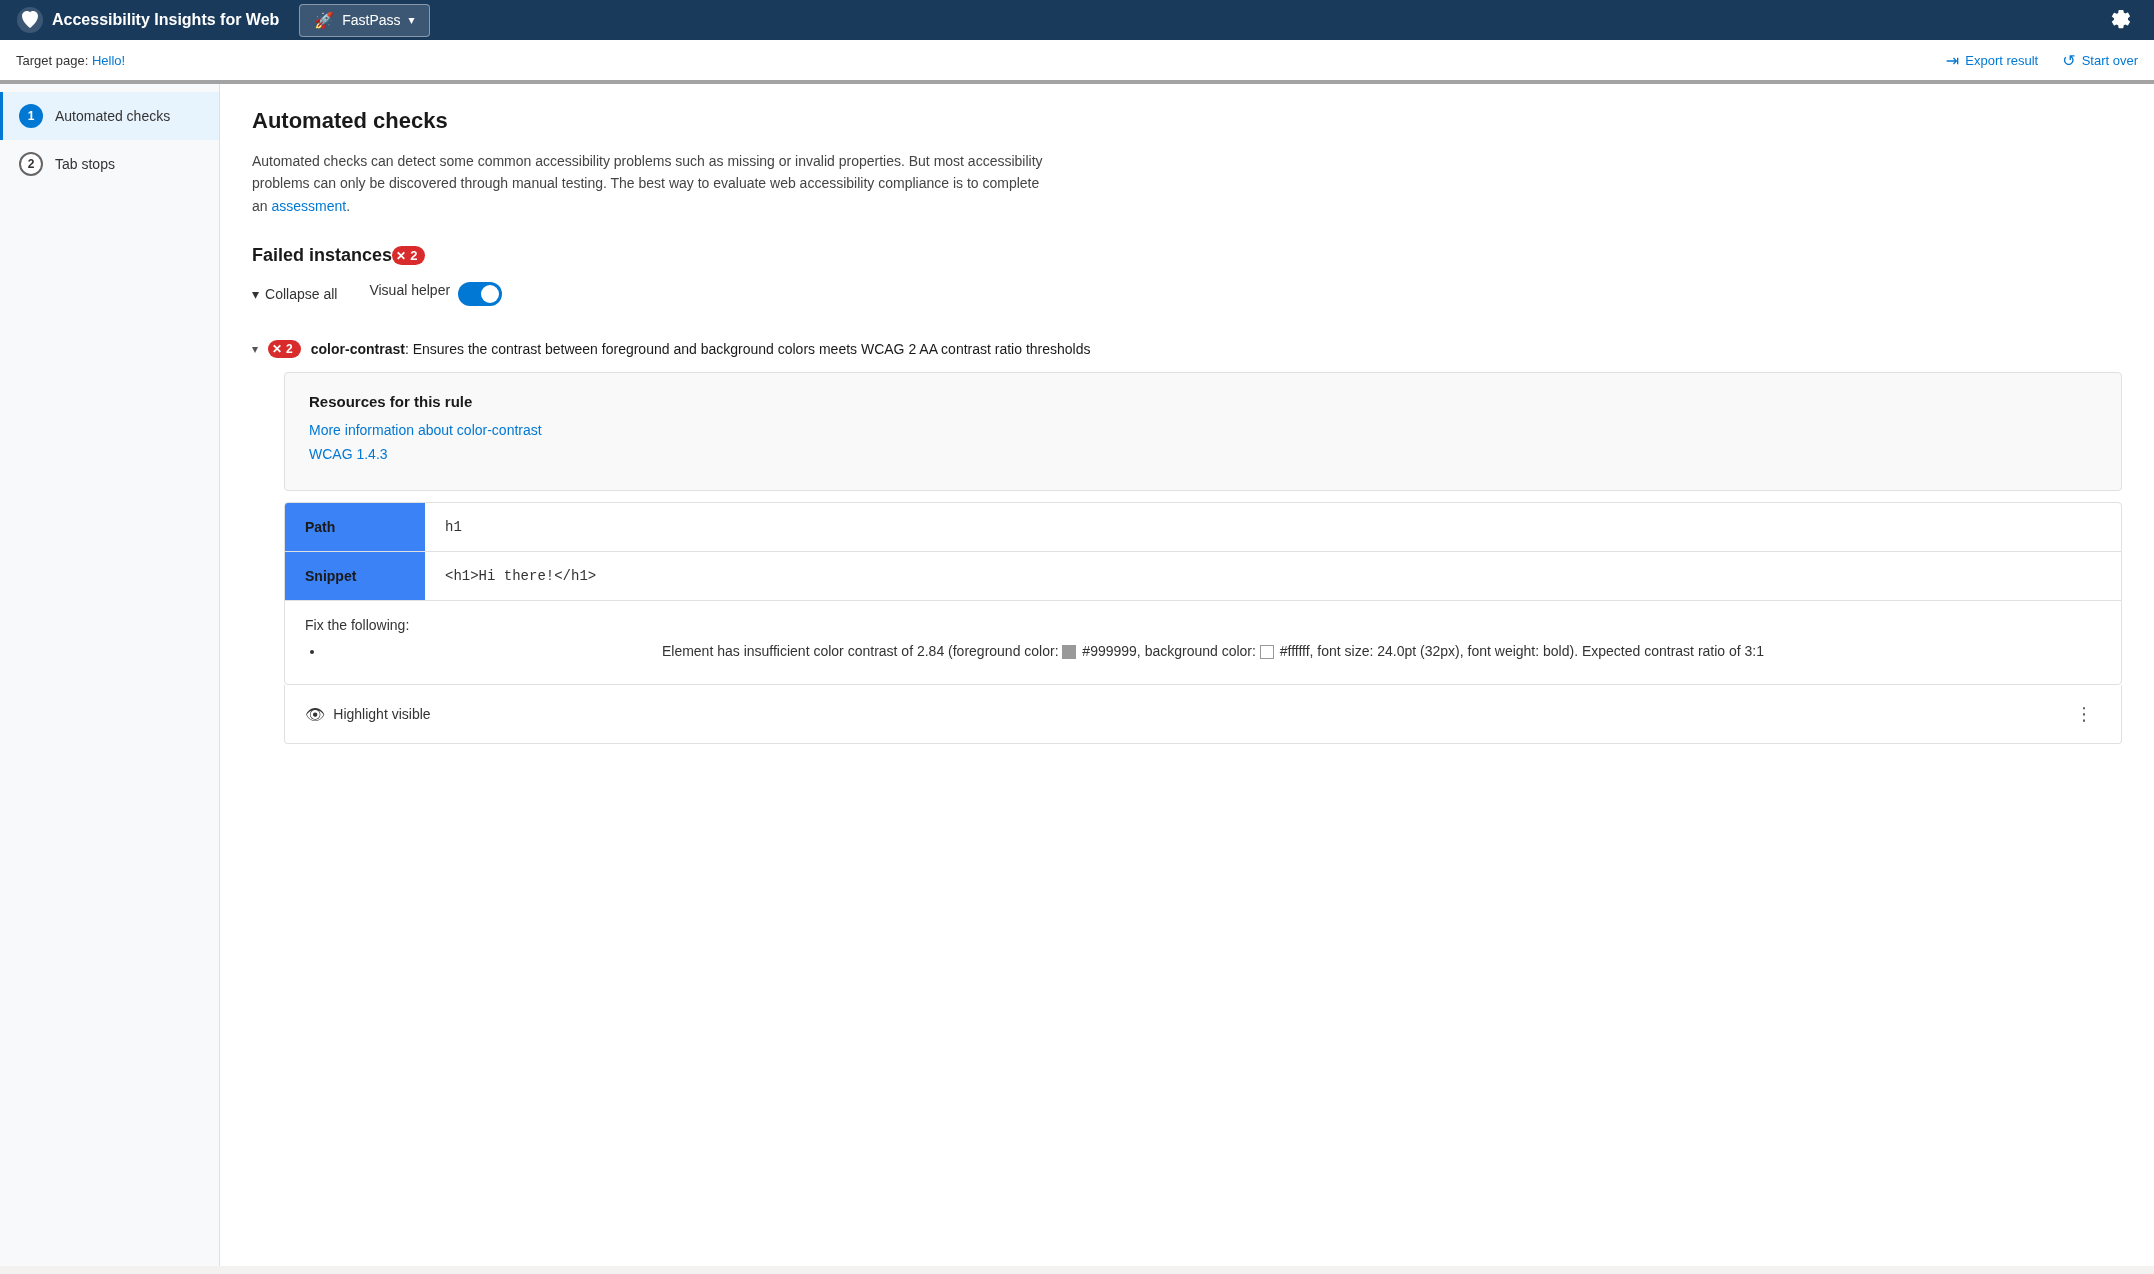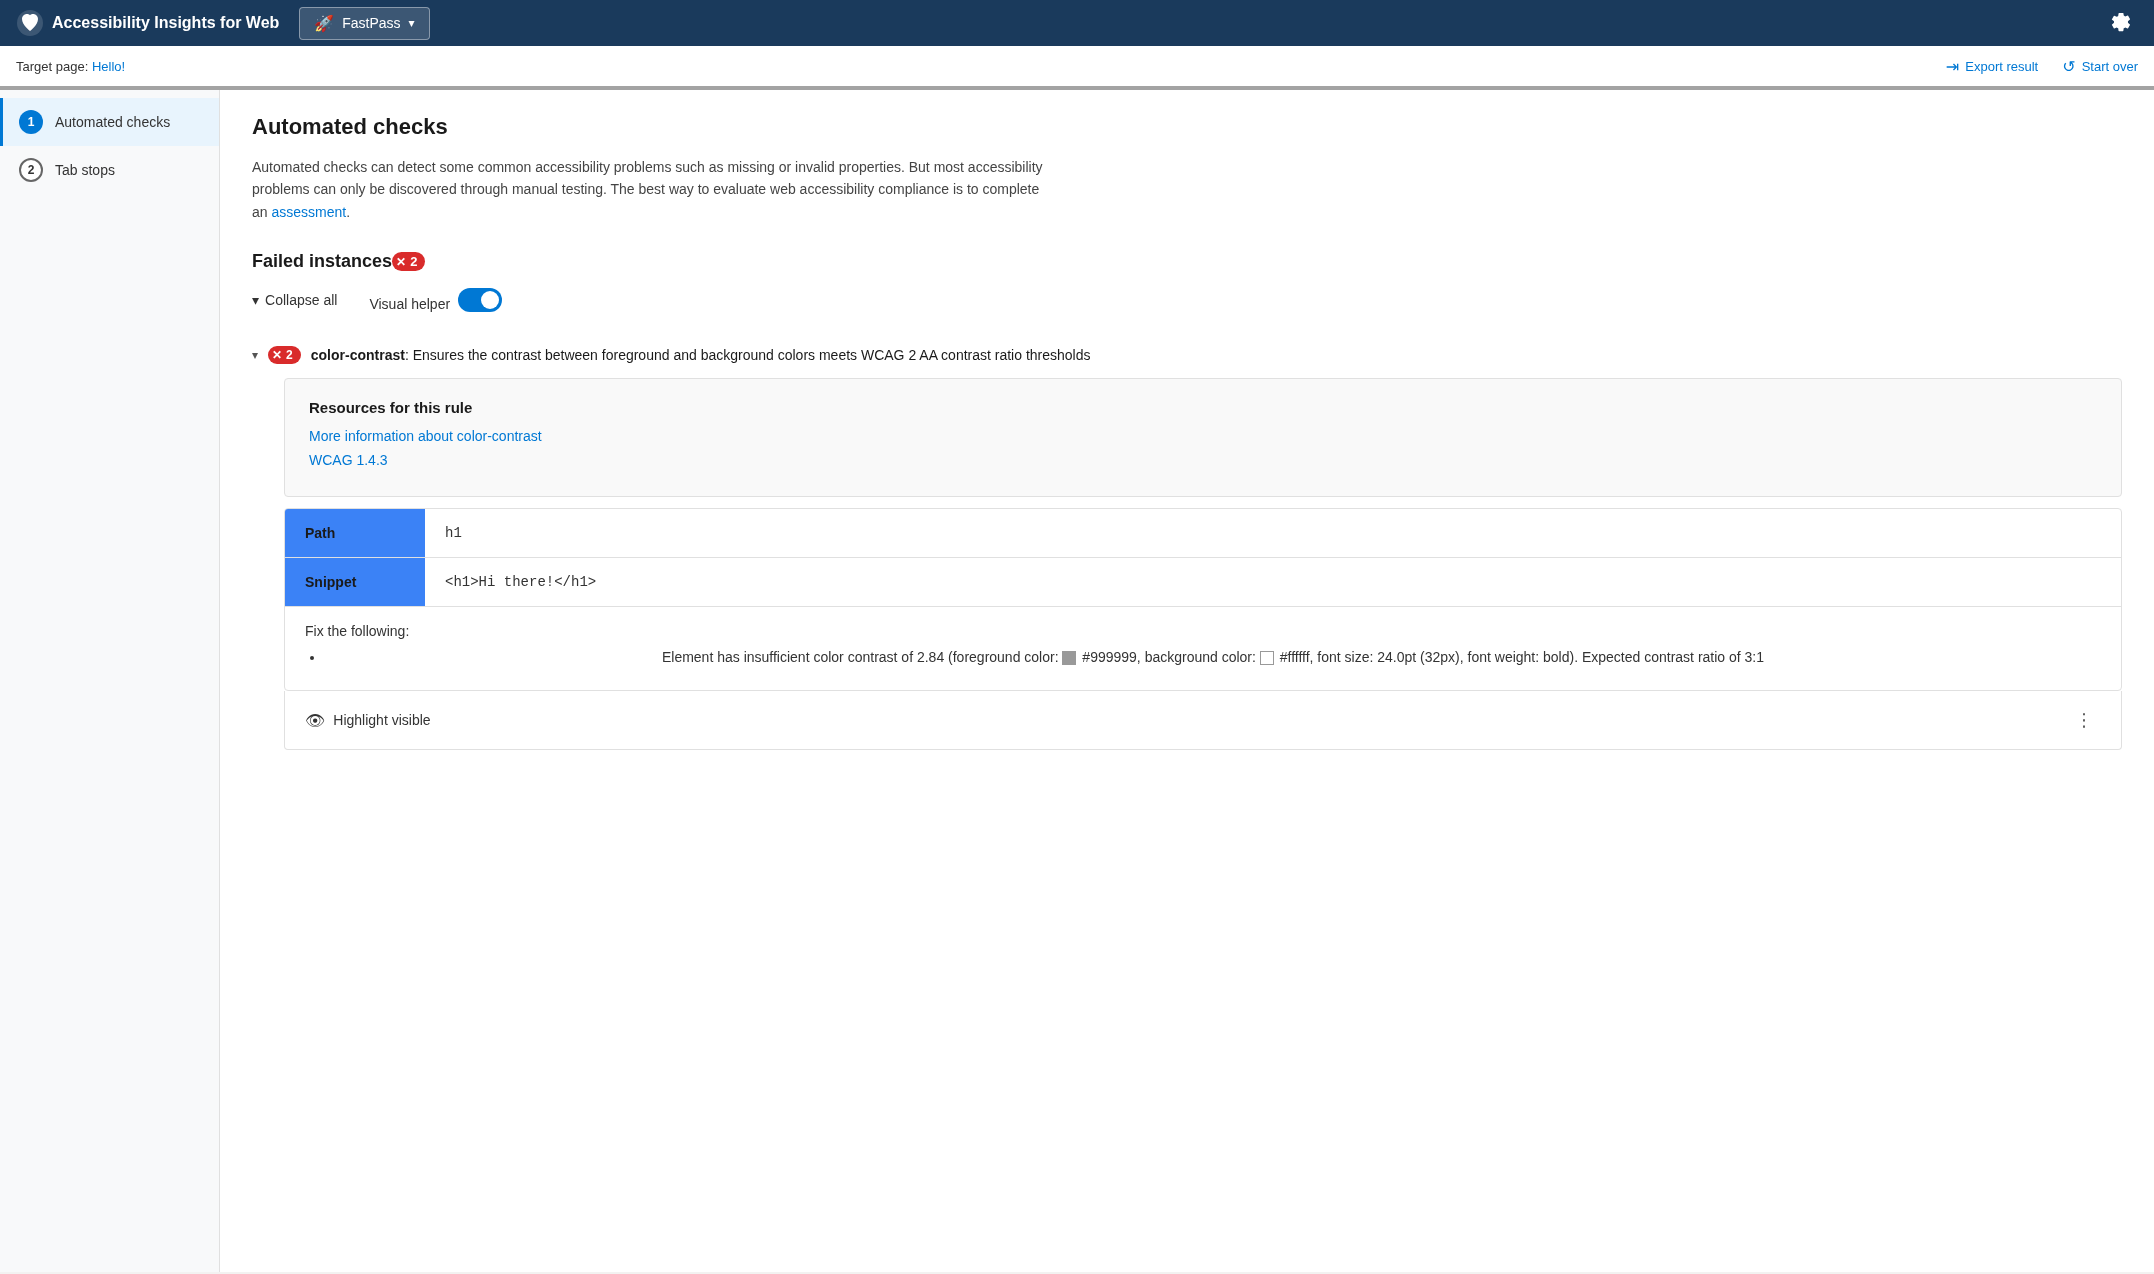--- a/index.html
+++ b/index.html
@@ -5,21 +5,21 @@
     * { box-sizing: border-box; margin: 0; padding: 0; }
     body { font-family: 'Segoe UI', Arial, sans-serif; font-size: 14px; background: #f3f2f1; }
 
     
     .topbar {
       background: #1a3a5c;
       color: white;
       display: flex;
       align-items: center;
       padding: 0 16px;
-      height: 46px;
+      height: 40px;
       position: relative;
     }
     .topbar-logo {
       display: flex;
       align-items: center;
       gap: 8px;
       font-size: 16px;
       font-weight: 600;
       color: white;
       margin-right: 20px;
@@ -194,21 +194,21 @@
       cursor: pointer;
       font-size: 14px;
       color: #333;
     }
     .visual-helper-label {
       font-size: 14px;
       color: #333;
     }
     .toggle-container {
       display: flex;
-      align-items: flex-end;
+      align-items: flex-start;
       gap: 8px;
     }
     .toggle {
       position: relative;
       width: 44px;
       height: 24px;
       cursor: pointer;
     }
     .toggle-track {
       width: 44px;

